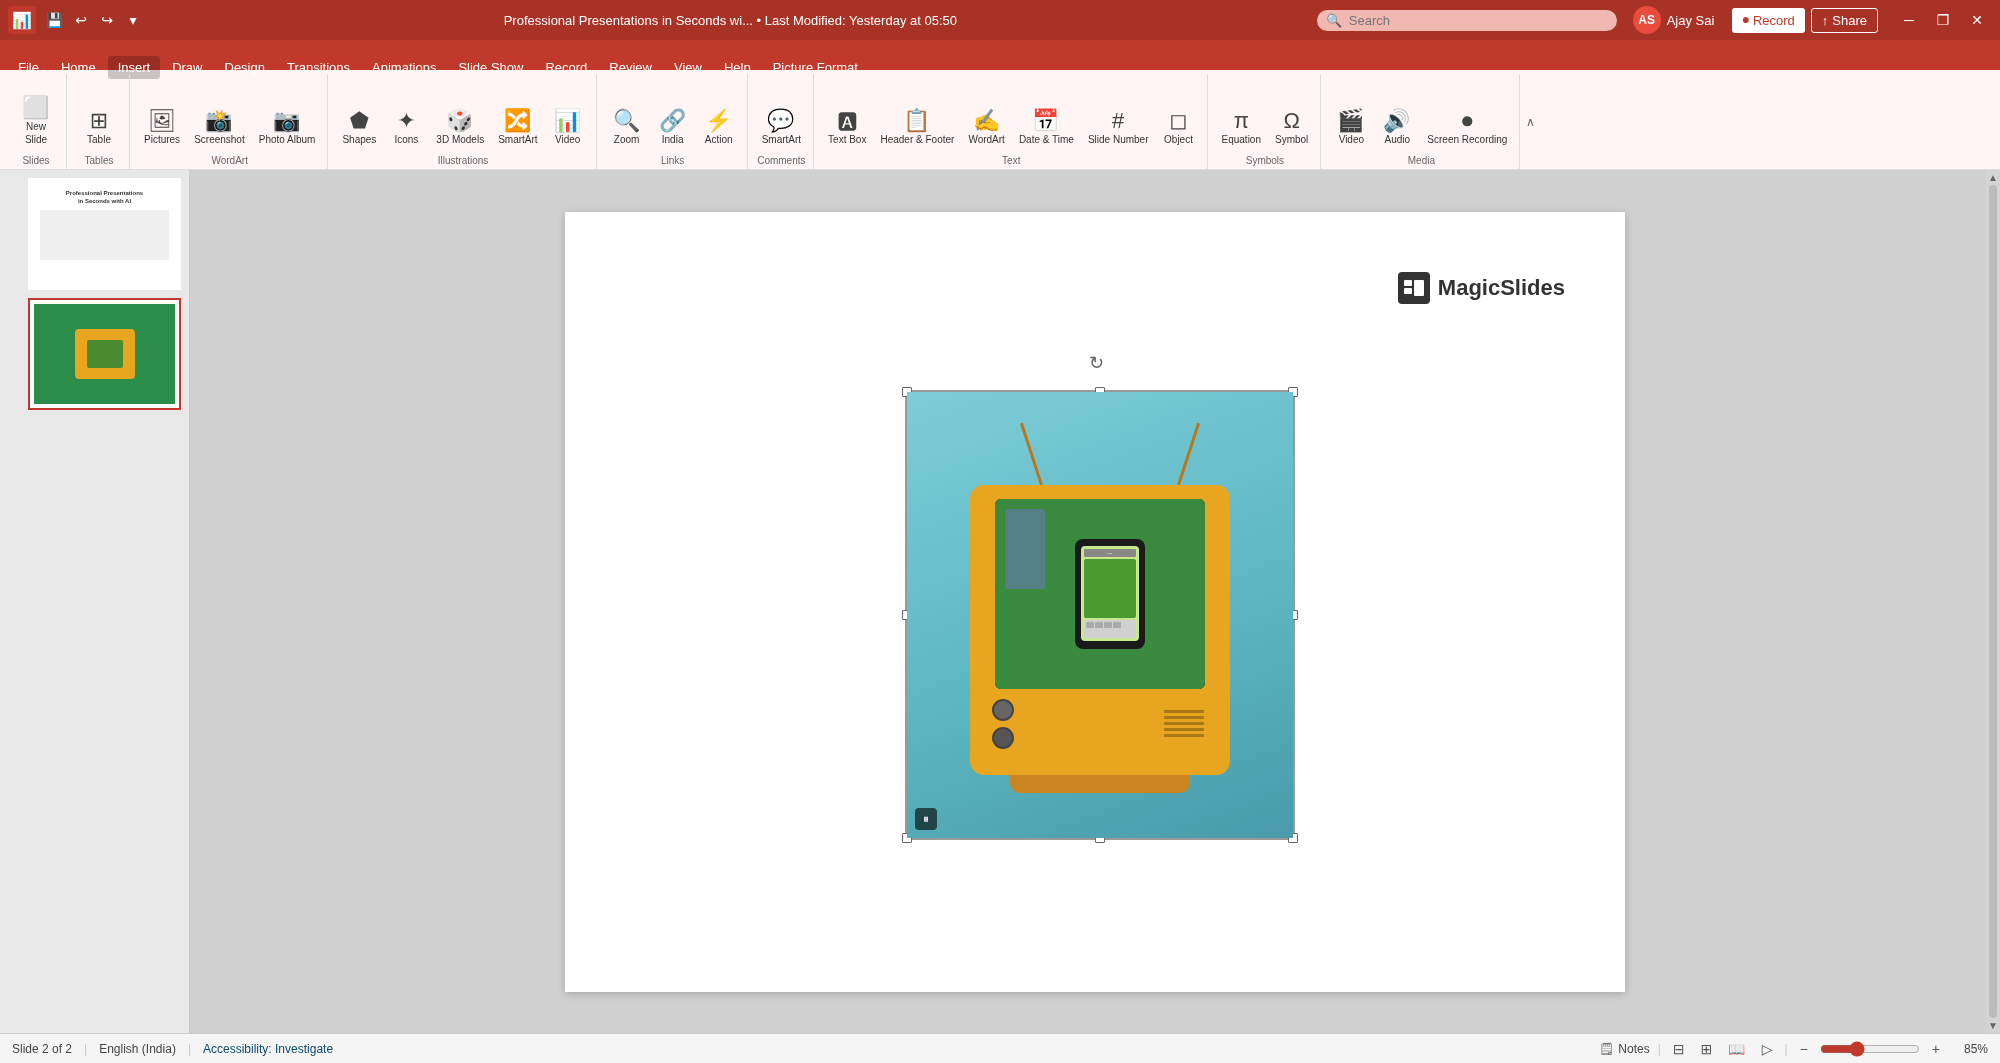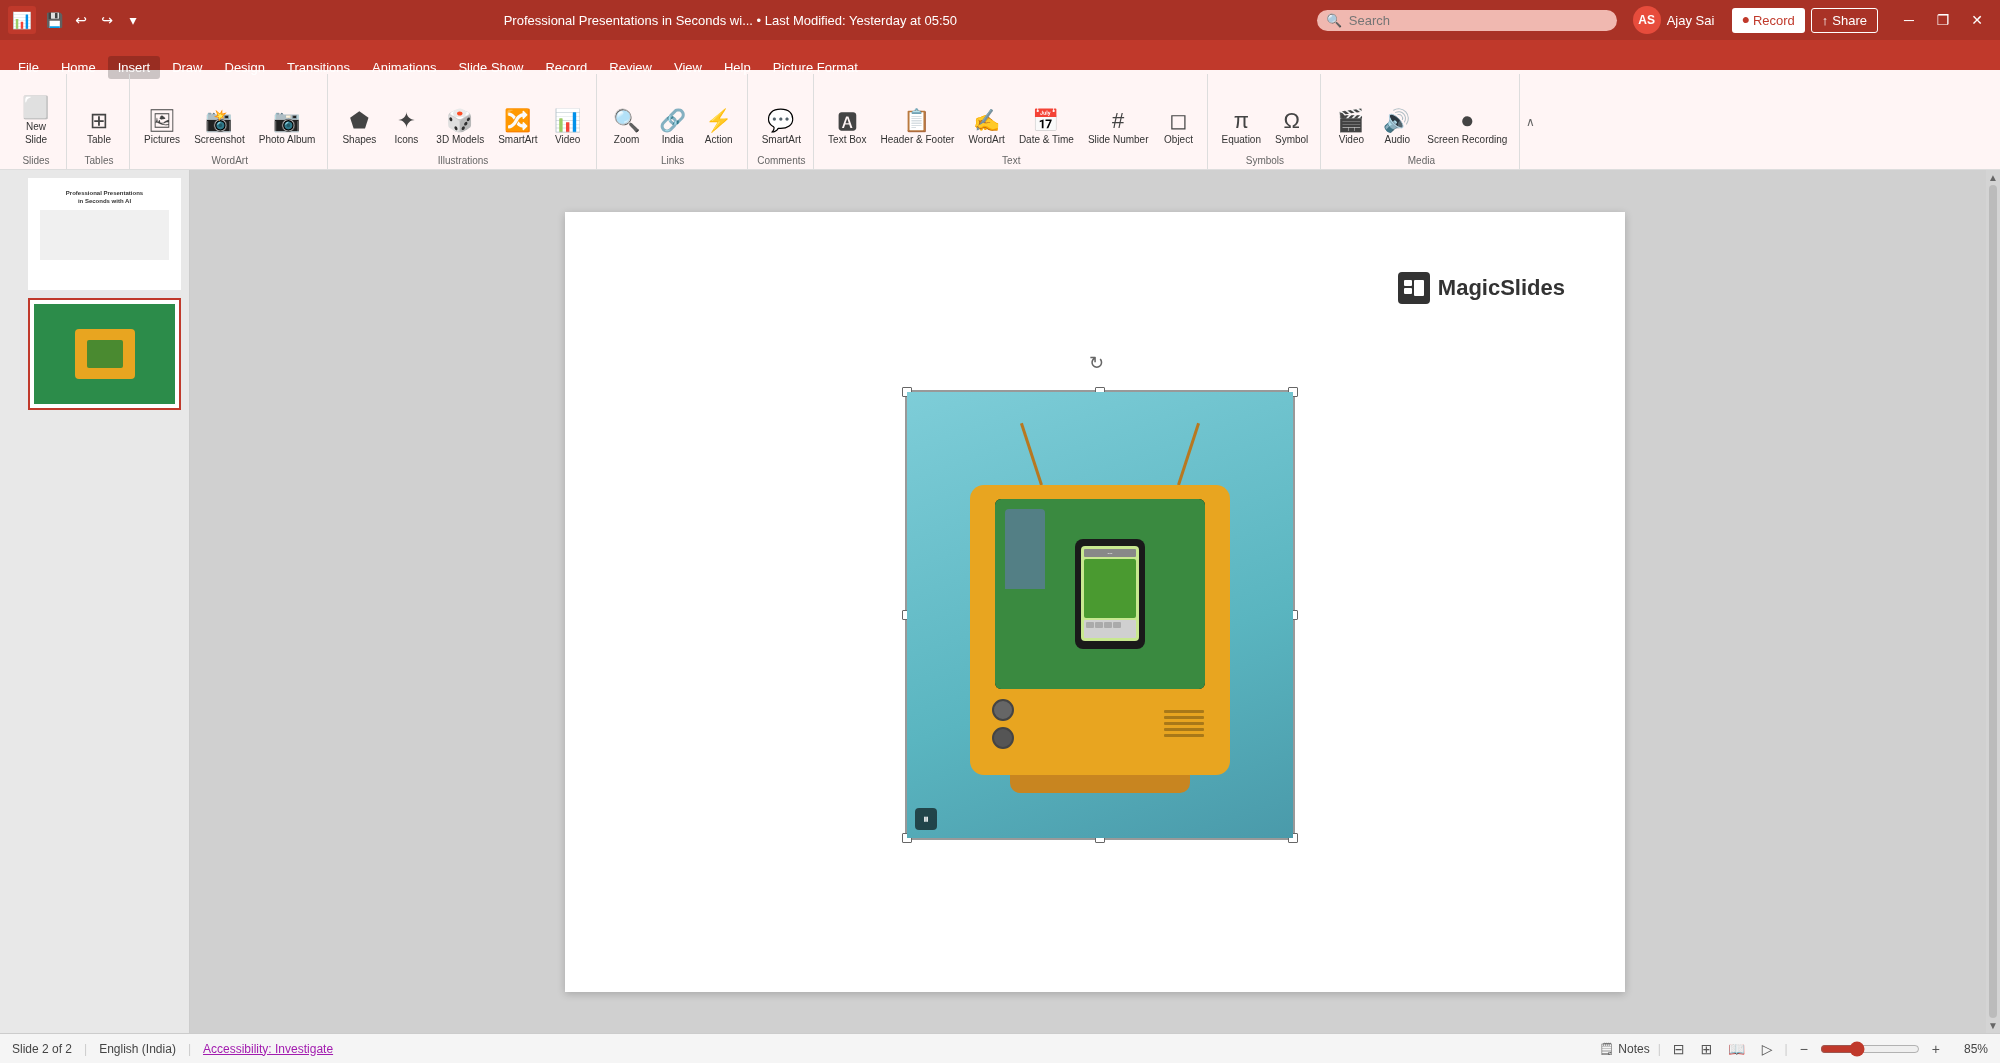--- a/index.html
+++ b/index.html
@@ -577,21 +577,21 @@
       <button style="background:transparent;border:none;cursor:pointer;color:#666;font-size:10px;">▼</button>
     </div>
   </div>
 </div>
 
 <div id="statusbar">
   <span>Slide 2 of 2</span>
   <span style="color:#ccc;">|</span>
   <span>English (India)</span>
   <span style="color:#ccc;">|</span>
-  <span style="cursor:pointer;color:#a21caf;text-decoration:underline;">Accessibility: Investigate</span>
+  <span style="cursor:pointer;color:#0c4a6e;">Accessibility: Investigate</span>
   <div class="statusbar-right">
     <button class="notes-btn">
       <span>🗒</span>
       <span>Notes</span>
     </button>
     <span style="color:#ccc;">|</span>
     <button class="view-btn">⊟</button>
     <button class="view-btn">⊞</button>
     <button class="view-btn">📖</button>
     <button class="view-btn">▷</button>

